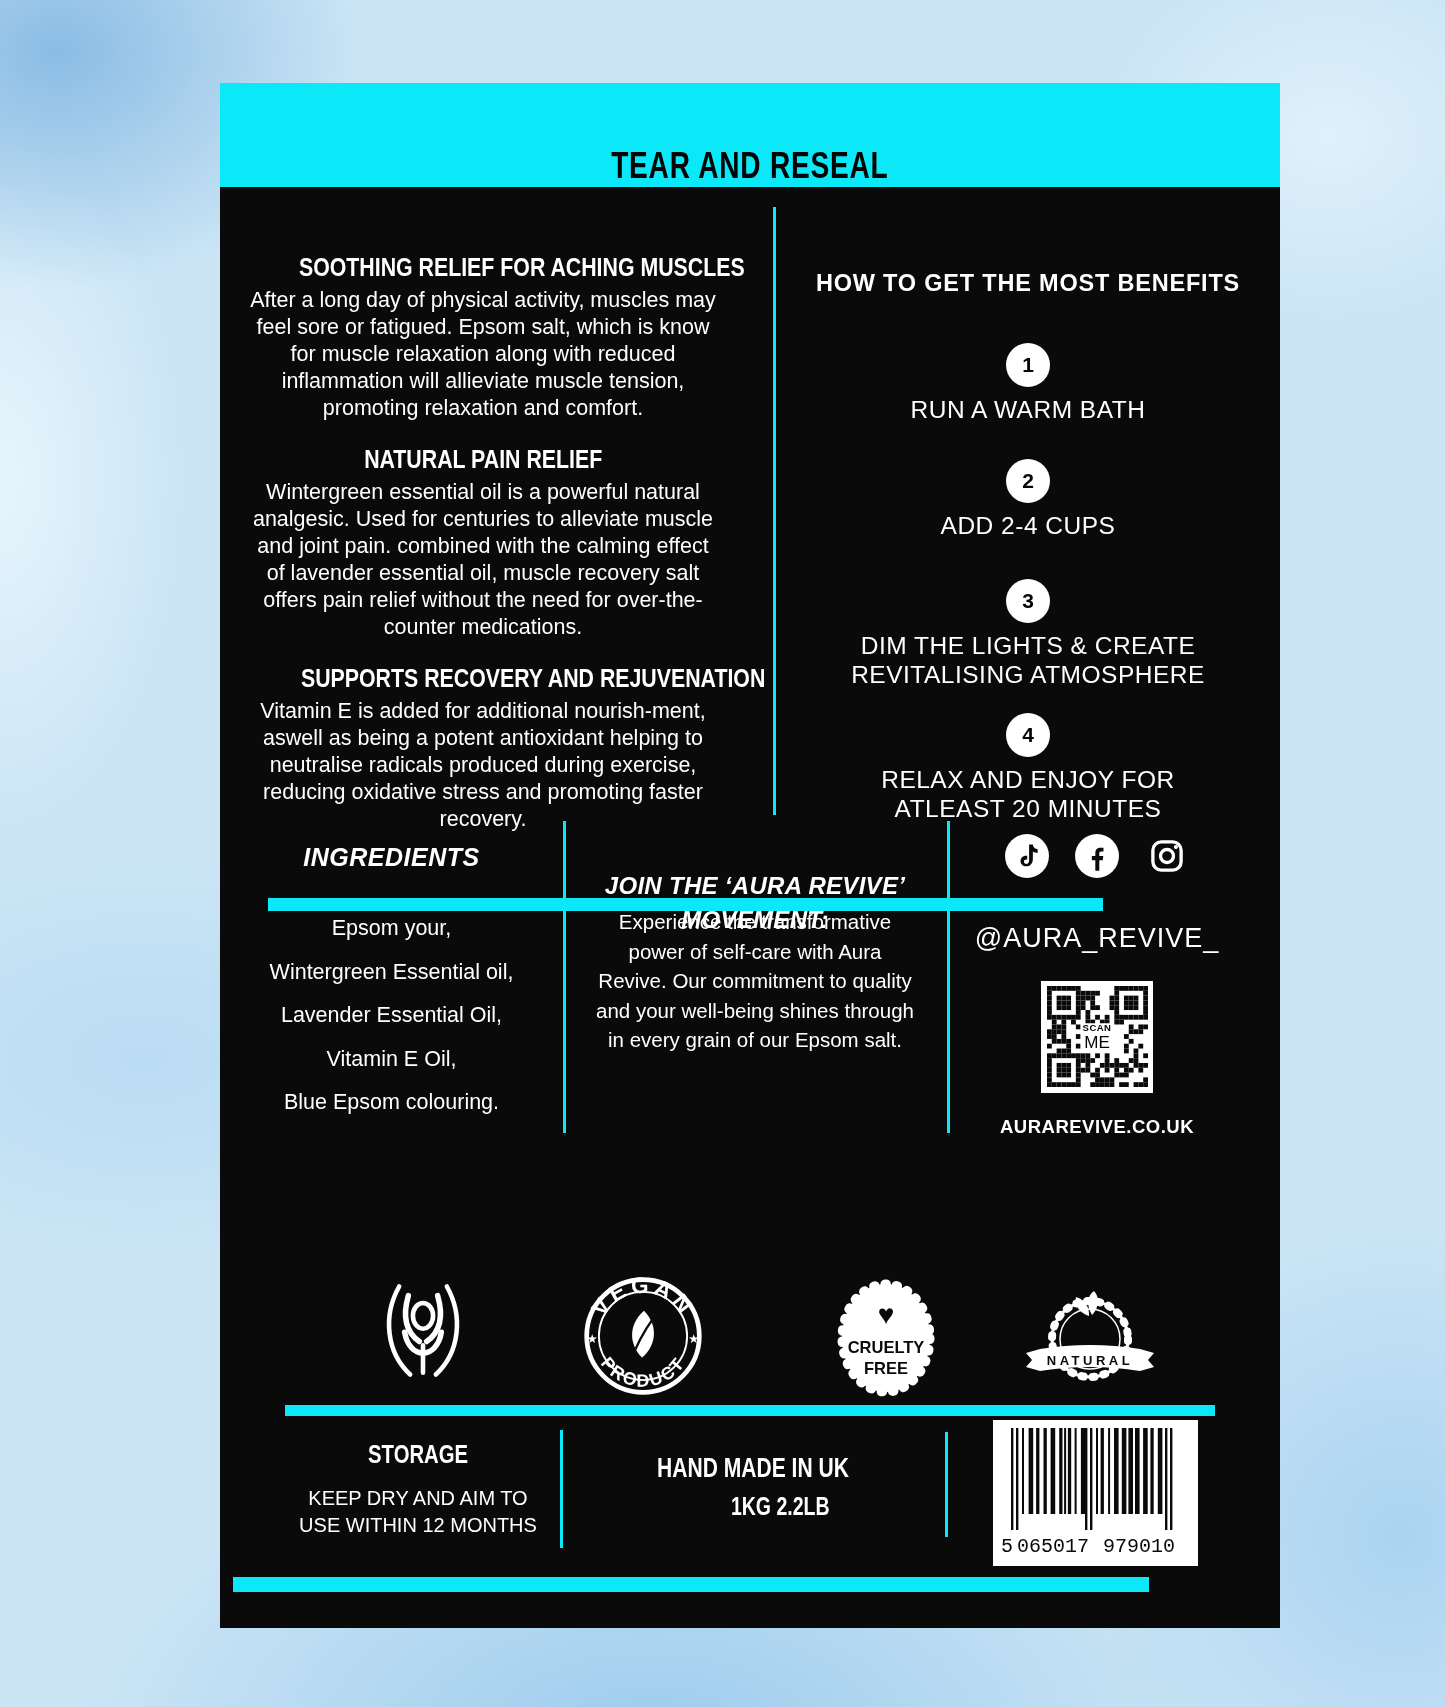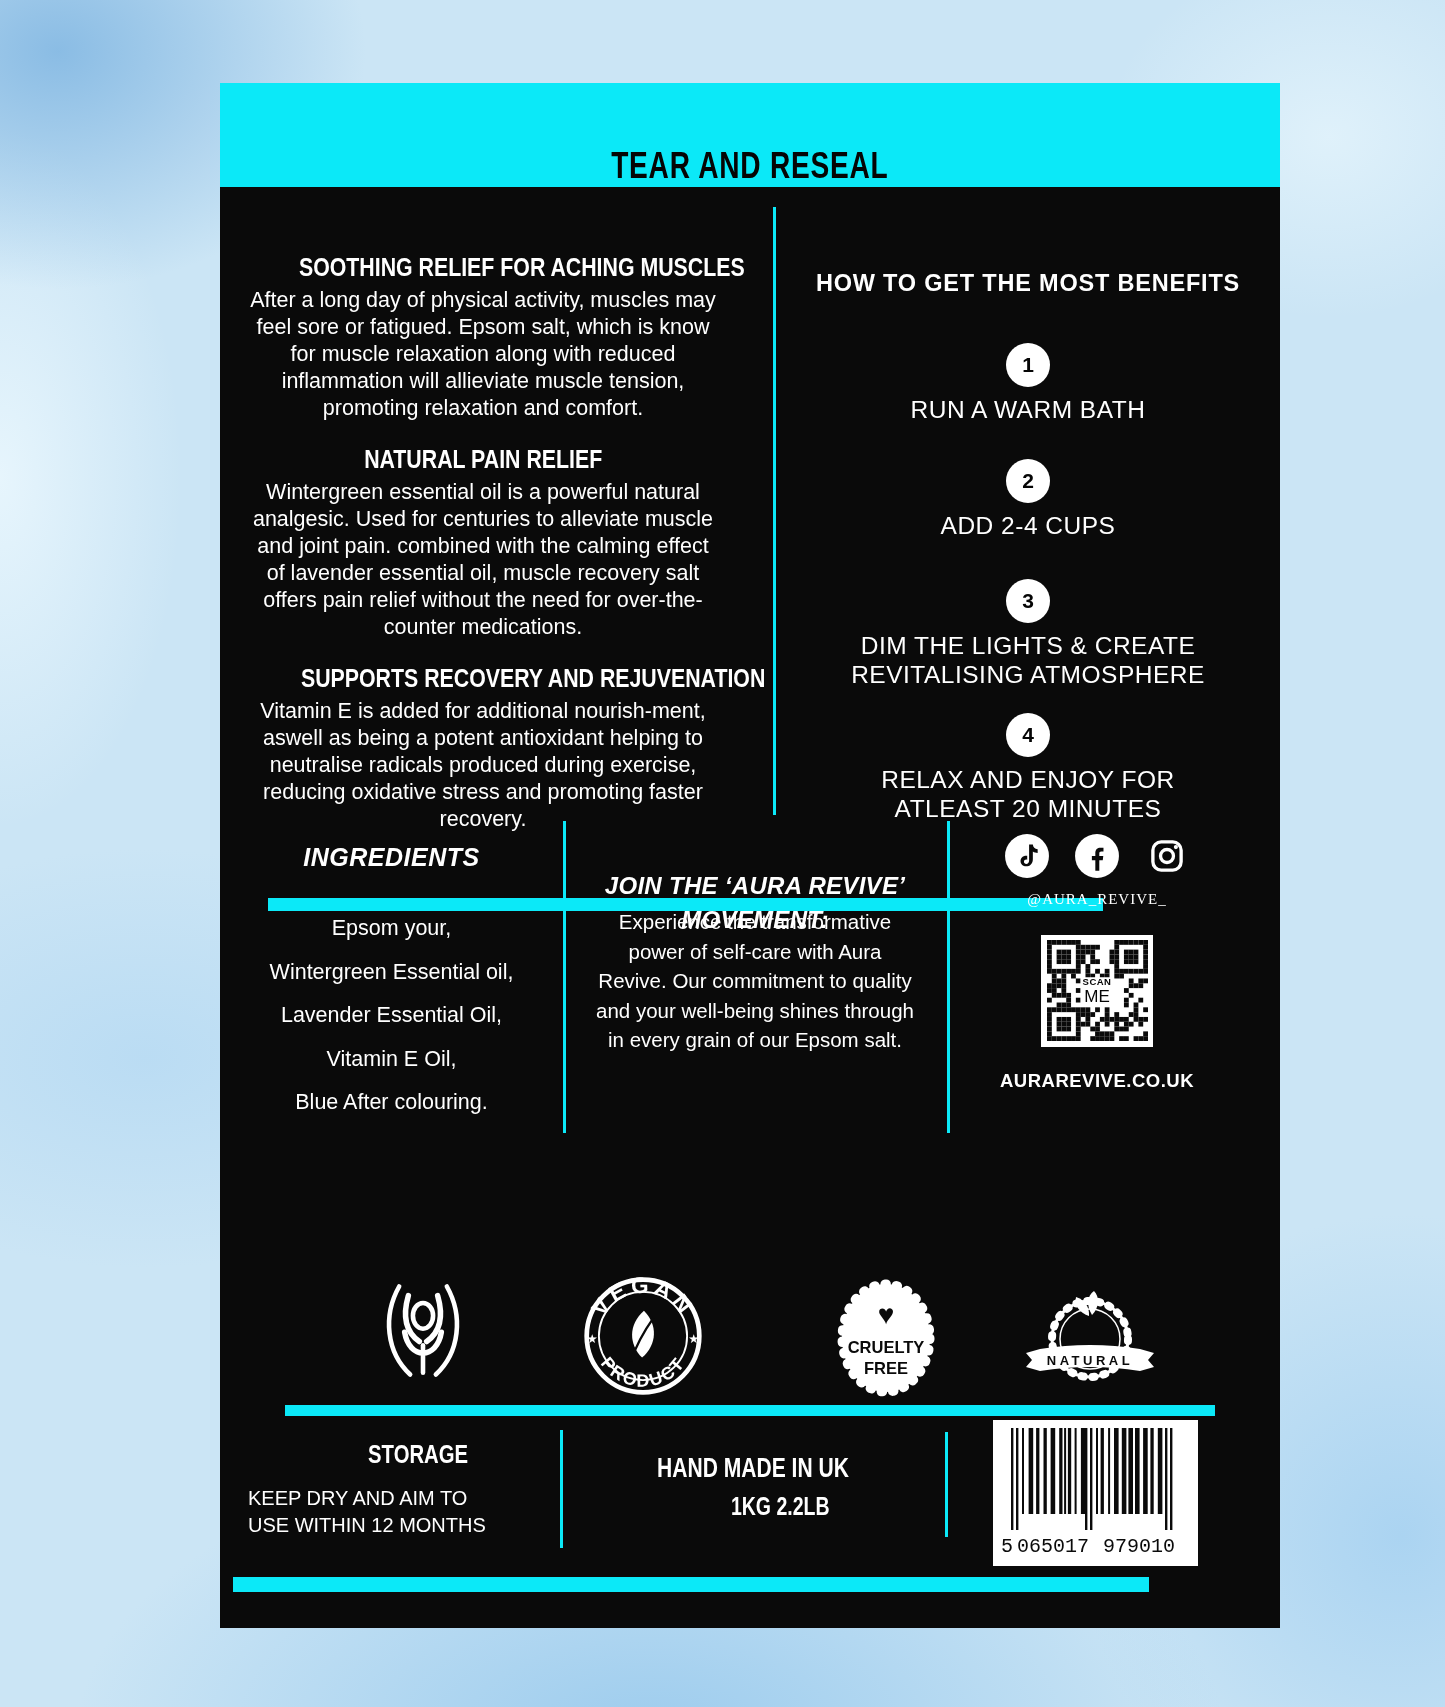--- a/index.html
+++ b/index.html
@@ -50,39 +50,39 @@
   .ing-h{position:absolute;left:0;top:760px;width:343px;text-align:center;color:var(--wht);
     font-size:25px;font-weight:bold;font-style:italic;letter-spacing:.5px;}
   .ing-list{position:absolute;left:0;top:824px;width:343px;text-align:center;color:var(--wht);
     font-size:21.5px;line-height:43.5px;}
   .mov-h{position:absolute;left:353px;top:742px;width:364px;text-align:center;color:var(--wht);
     font-size:24px;font-weight:bold;font-style:italic;line-height:33.5px;letter-spacing:.3px;margin-top:44px;}
   .mov-p{position:absolute;left:375px;top:824px;width:320px;text-align:center;color:var(--wht);
     font-size:20.5px;line-height:29.5px;}
   .b-col3{position:absolute;left:717px;top:738px;width:320px;text-align:center;color:var(--wht);}
   .icons-row{display:flex;justify-content:center;gap:24px;margin-top:12px;}
-  .handle{margin-top:12px;font-size:15px;letter-spacing:1px;font-family:Liberation Serif, serif;}
+  .handle{margin-top:44px;font-size:27px;letter-spacing:1px;}
   .qr-wrap{position:relative;width:112px;height:112px;background:var(--wht);margin:27px auto 0 auto;padding:5px;}
   .qr-label{position:absolute;left:50%;top:50%;transform:translate(-50%,-50%);background:var(--wht);
     padding:0 2px;text-align:center;color:#050505;line-height:1;}
   .qr-label .l1{font-size:9.5px;font-weight:bold;letter-spacing:.5px;display:block;}
   .qr-label .l2{font-size:17px;display:block;margin-top:1px;}
   .website{margin-top:23px;font-size:18.5px;font-weight:bold;letter-spacing:.5px;}
 
   
   .badge{position:absolute;}
   .badge-logo{left:148px;top:1194px;}
   .badge-vegan{left:362px;top:1192px;}
   .badge-cruelty{left:612px;top:1194px;}
   .badge-natural{left:802px;top:1206px;}
 
   
   .storage-h{position:absolute;left:28px;top:1356px;width:340px;text-align:center;color:var(--wht);
     font-size:26px;font-weight:bold;}
-  .storage-p{position:absolute;left:28px;top:1402px;width:340px;color:var(--wht);
+  .storage-p{position:absolute;left:28px;top:1402px;width:340px;text-align:center;color:var(--wht);
     font-size:20px;line-height:26.5px;}
   .storage-p span{display:inline-block;width:260px;}
   .cdiv{position:absolute;width:3px;background:var(--cyan);}
   .cdiv1{left:340px;top:1347px;height:118px;}
   .cdiv2{left:725px;top:1349px;height:105px;}
   .made-1{position:absolute;left:340px;top:1370px;width:385px;text-align:center;color:var(--wht);
     font-size:27px;font-weight:bold;}
   .made-2{position:absolute;left:340px;top:1409px;width:441px;text-align:center;color:var(--wht);
     font-size:25px;font-weight:bold;}
   .barcode{position:absolute;left:773px;top:1337px;width:205px;height:146px;background:var(--wht);}
@@ -131,21 +131,21 @@
     </div>
 
     <div class="hbar hbar1"></div>
 
     <div class="ing-h">INGREDIENTS</div>
     <div class="ing-list">
       <div>Epsom your,</div>
       <div>Wintergreen Essential oil,</div>
       <div>Lavender Essential Oil,</div>
       <div>Vitamin E Oil,</div>
-      <div>Blue  After colouring.</div>
+      <div>Blue  Epsom colouring.</div>
     </div>
     <div class="bdiv bdiv1"></div>
     <div class="mov-h">JOIN THE ‘AURA REVIVE’ MOVEMENT:</div>
     <div class="mov-p">Experience the transformative power of self-care with Aura Revive. Our commitment to quality and your well-being shines through in every grain of our Epsom salt.</div>
     <div class="bdiv bdiv2"></div>
 
     <div class="b-col3">
       <div class="icons-row">
         <svg width="46" height="46" viewBox="0 0 44 44">
           <circle cx="22" cy="22" r="21" fill="#FFFFFF"></circle>

